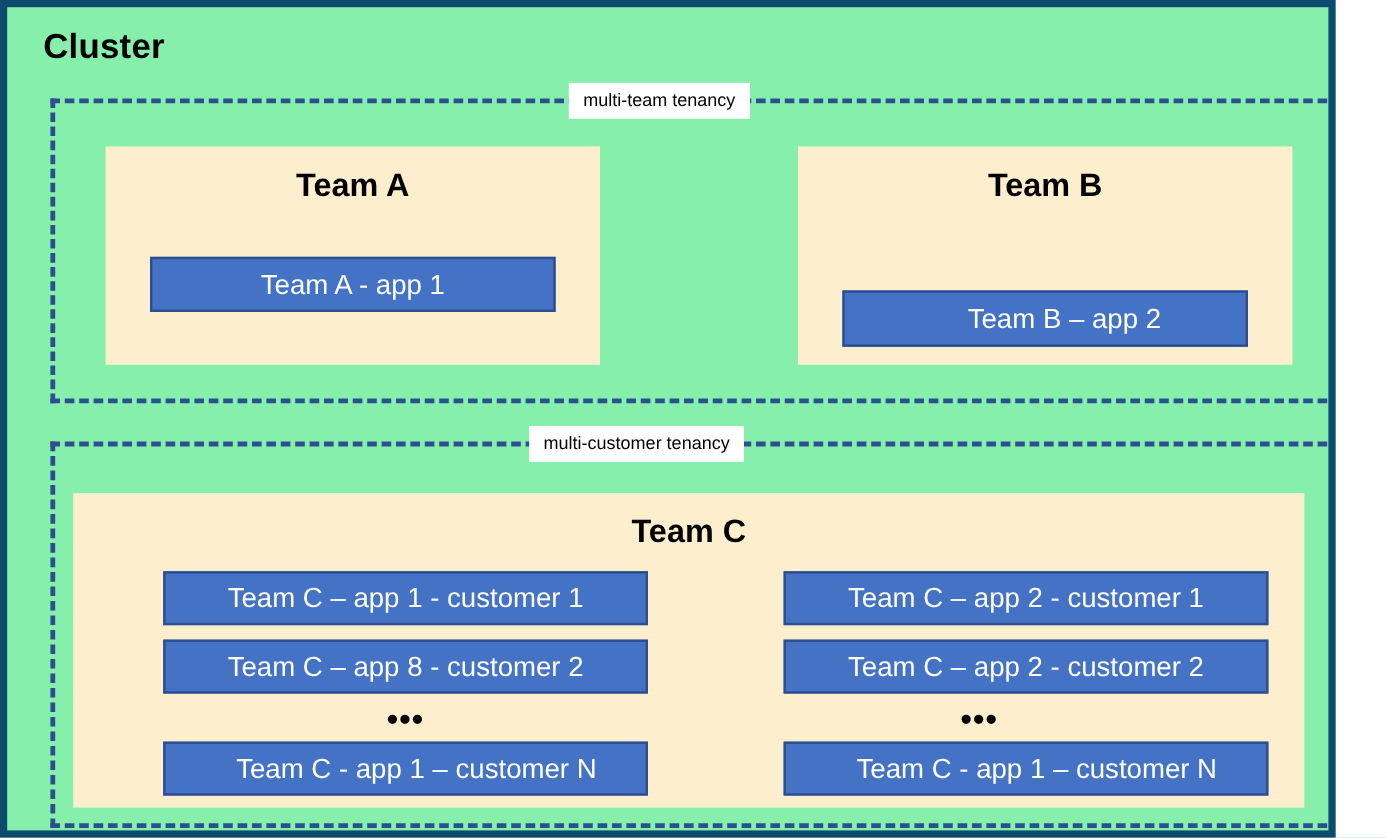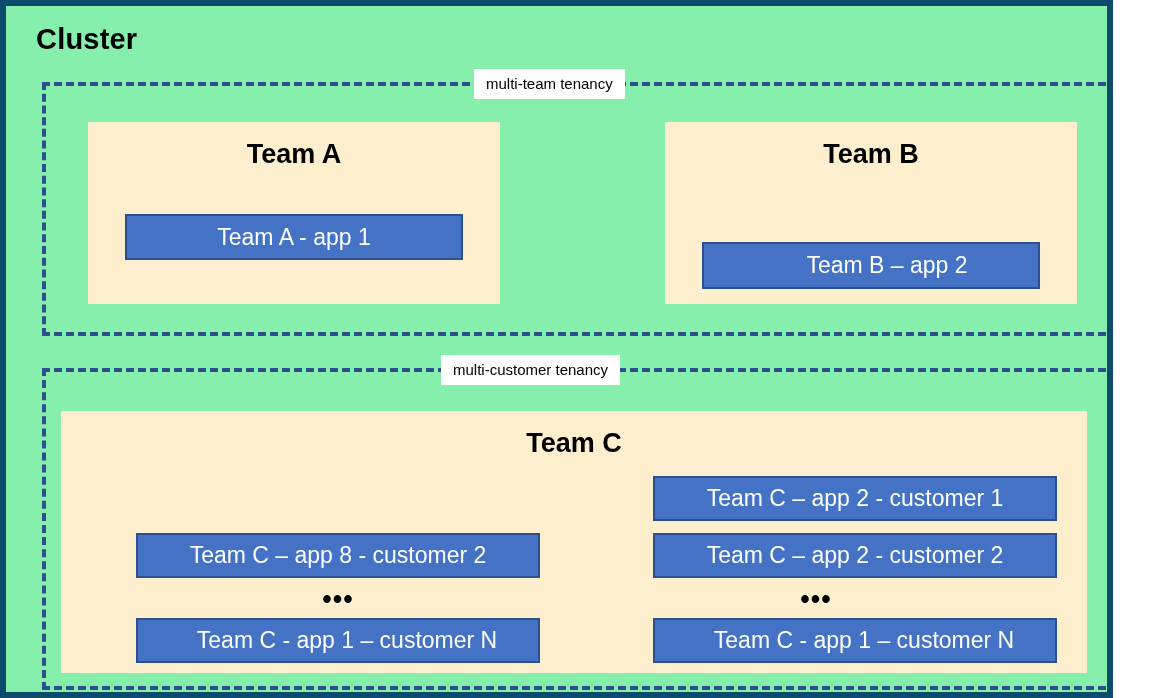--- a/index.html
+++ b/index.html
@@ -194,20 +194,21 @@
     <div class="app-box" id="app-b2">Team B – app 2</div>
   </div>
 
   <div class="tenancy-group" id="group-multi-customer"></div>
 
   <div class="tenancy-label" id="label-multi-customer">multi-customer tenancy</div>
 
   <div class="team-box" id="team-c-box">
     <div class="team-title">Team C</div>
 
+    <div class="app-box c-left" id="app-c1-cust1">Team C – app 1 - customer 1</div>
     <div class="app-box c-left" id="app-c1-cust2">Team C – app 8 - customer 2</div>
     <div class="ellipsis" id="ellipsis-left">•••</div>
     <div class="app-box c-left" id="app-c1-custN">Team C - app 1 – customer N</div>
 
     <div class="app-box c-right" id="app-c2-cust1">Team C – app 2 - customer 1</div>
     <div class="app-box c-right" id="app-c2-cust2">Team C – app 2 - customer 2</div>
     <div class="ellipsis" id="ellipsis-right">•••</div>
     <div class="app-box c-right" id="app-c2-custN">Team C - app 1 – customer N</div>
   </div>
 

